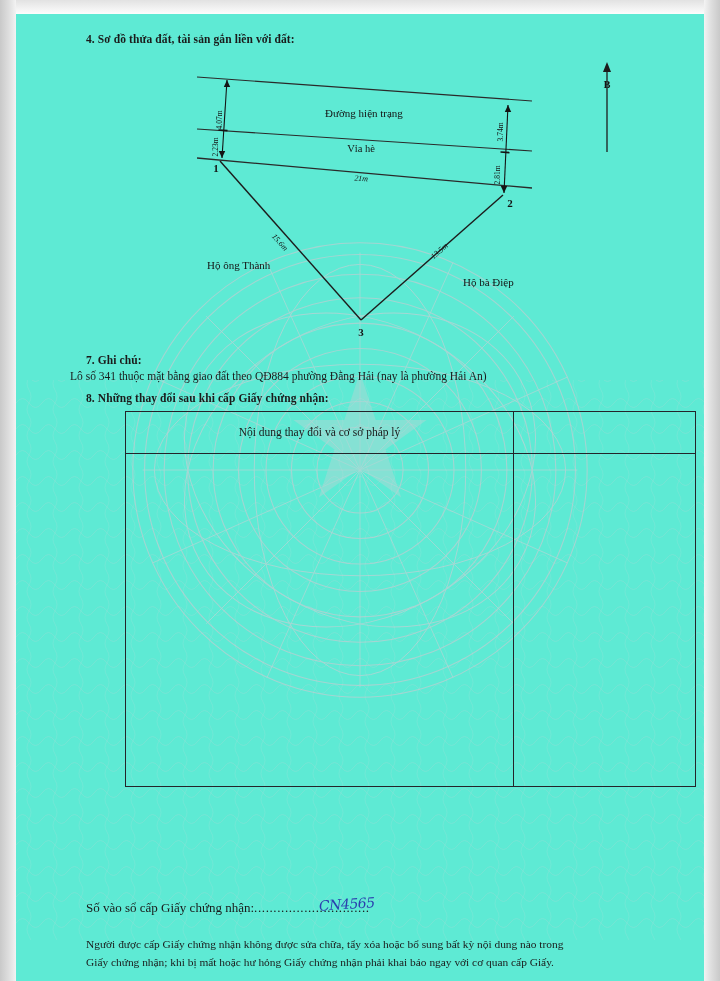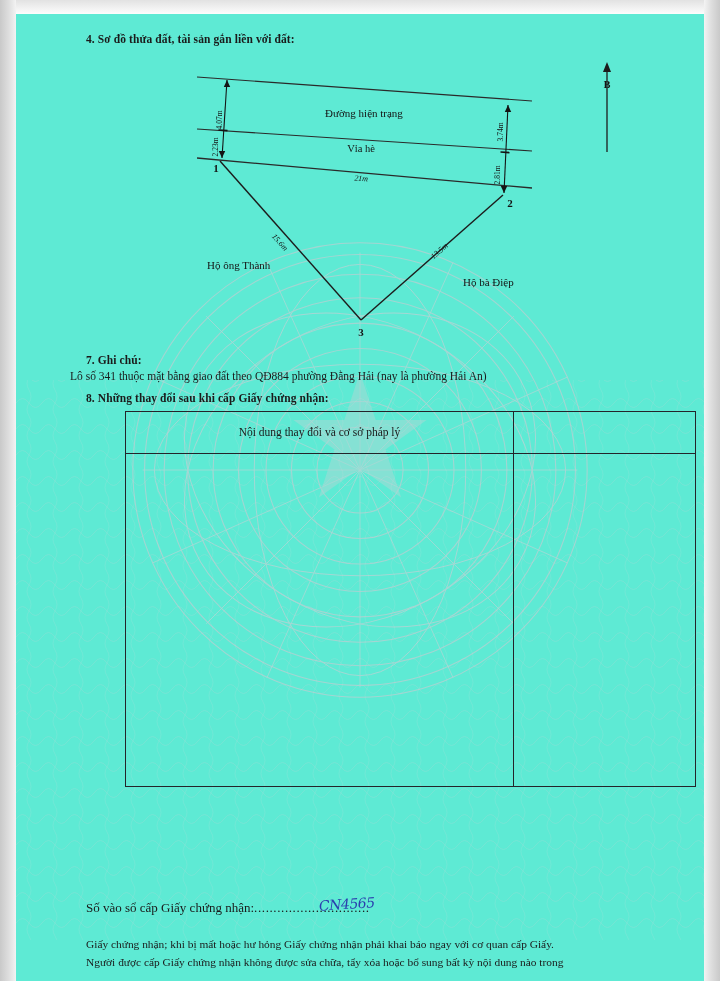--- a/index.html
+++ b/index.html
@@ -296,18 +296,18 @@
         <div class="chg-body-right"></div>
       </div>
     </div>
 
     <div class="footer-reg">
       <span>Số vào sổ cấp Giấy chứng nhận:</span><span class="dots">..........</span><span class="dots">....................</span>
     </div>
     <div class="handwritten">CN4565</div>
 
     <div class="footer-note">
+      <div>Người được cấp Giấy chứng nhận không được sửa chữa, tẩy xóa hoặc bổ sung bất kỳ nội dung nào trong</div>
       <div>Giấy chứng nhận; khi bị mất hoặc hư hỏng Giấy chứng nhận phải khai báo ngay với cơ quan cấp Giấy.</div>
-      <div>Người được cấp Giấy chứng nhận không được sửa chữa, tẩy xóa hoặc bổ sung bất kỳ nội dung nào trong</div>
     </div>
 
   </div>
 </div>
 
 </body></html>

